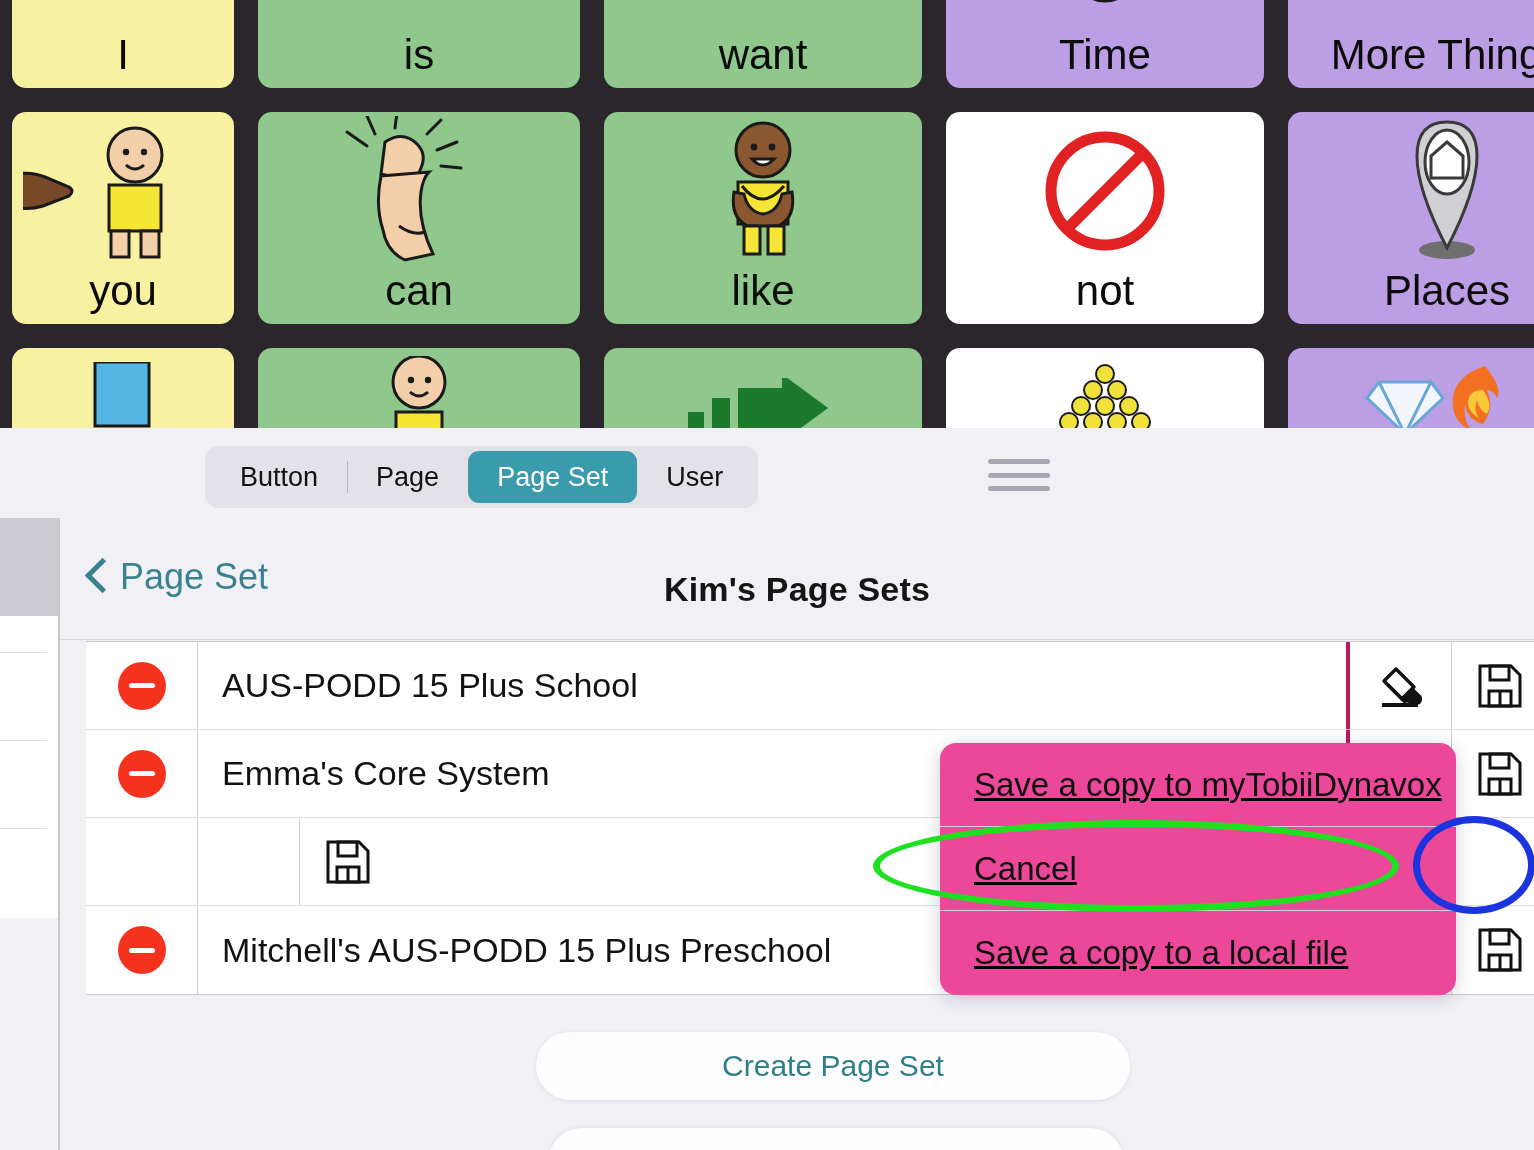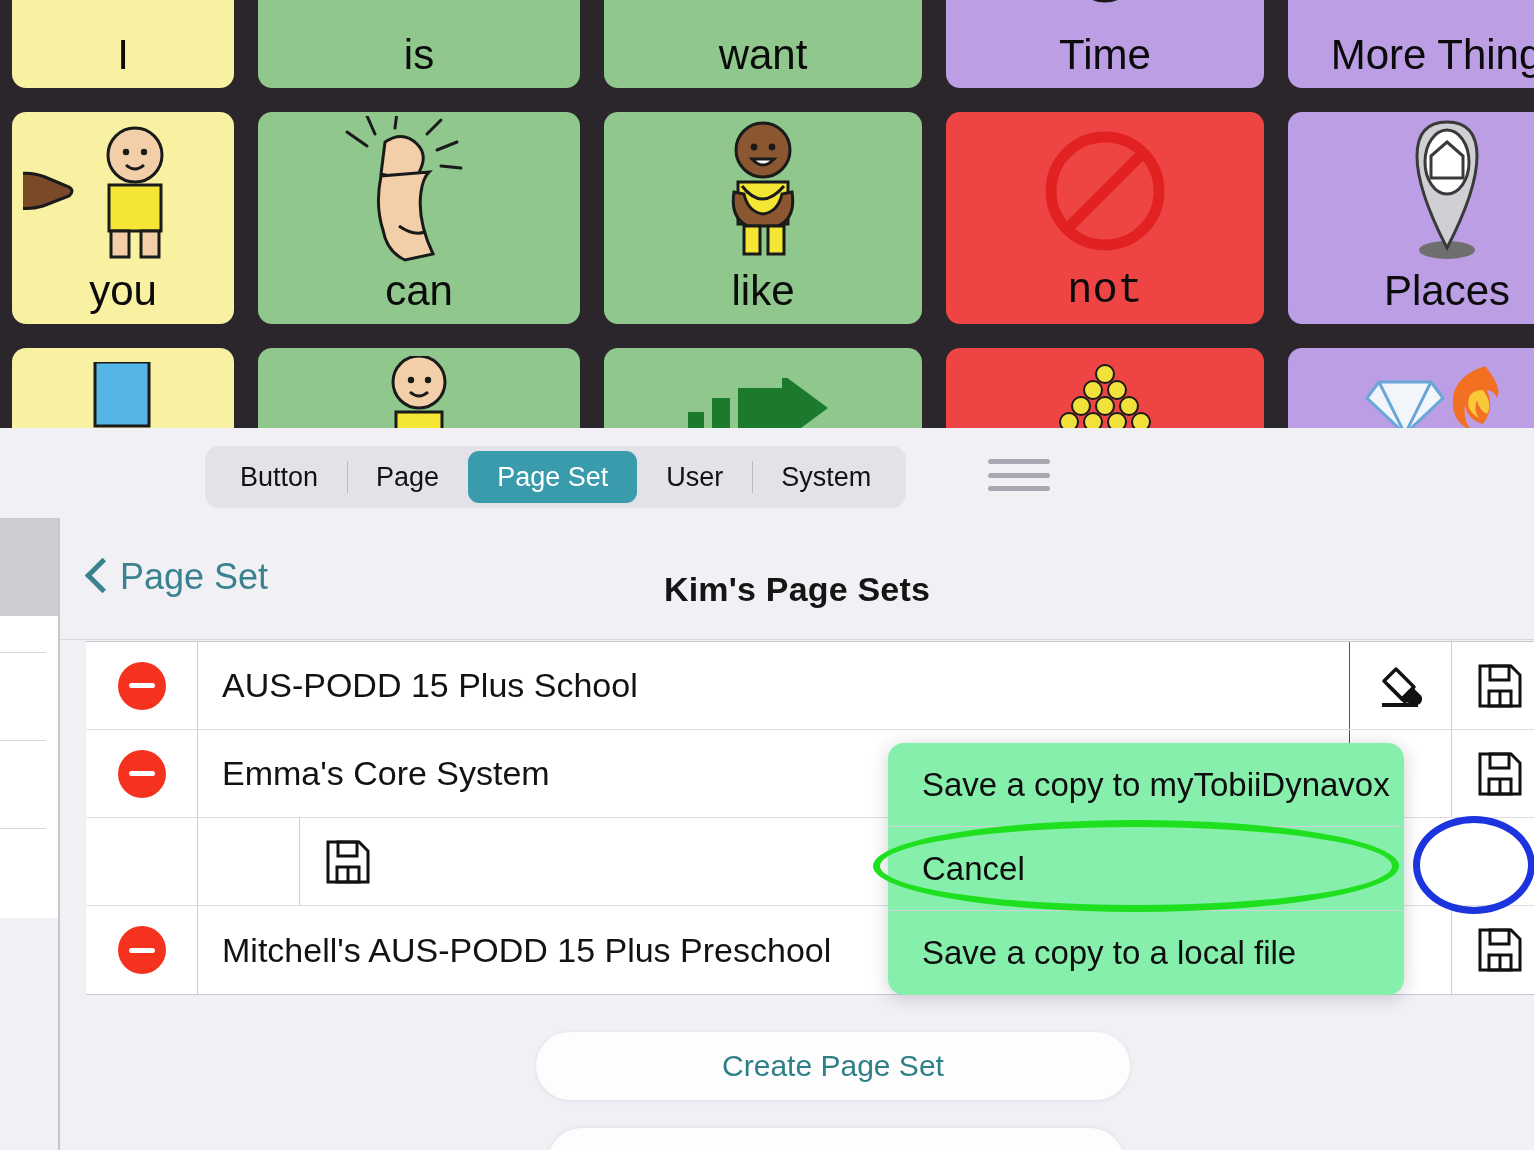--- a/index.html
+++ b/index.html
@@ -28,21 +28,21 @@
   .aac-cell .lbl {
     font-size: 42px; color: #0b0b0b; font-weight: 400;
     line-height: 1; padding-bottom: 12px; white-space: nowrap;
   }
   .aac-cell .sym {
     flex: 1 1 auto; width: 100%;
     display: flex; align-items: center; justify-content: center;
   }
   .c-yellow { background: #f8f1a2; }
   .c-green  { background: #8fc78c; }
-  .c-orange { background: #ef4444; font-family: Liberation Mono, monospace; }
+  .c-orange { background: #ffffff; }
   .c-purple { background: #bb9ee4; }
 
   
   #aacRow1 { top: -62px; height: 150px; }
   #aacRow2 { top: 112px; height: 212px; }
   #aacRow3 { top: 348px; height: 212px; }
 
   
   .toolband {
     position: absolute; left: 0; top: 428px; width: 1534px; height: 90px;
@@ -152,21 +152,21 @@
     display: flex; align-items: center; justify-content: center;
   }
   .minus-btn i {
     display: block; width: 26px; height: 5px; background: #ffffff; border-radius: 3px;
   }
   .cell-name {
     flex: 1 1 auto;
     display: flex; align-items: center;
     padding-left: 24px;
     font-size: 34px; color: #121212;
-    border-right: 1px solid #be185d;
+    border-right: 4px solid #be185d;
     white-space: nowrap;
   }
   .cell-edit {
     width: 102px; flex: 0 0 102px;
     display: flex; align-items: center; justify-content: center;
     border-right: 1px solid #cdcdd4;
   }
   .cell-save {
     width: 96px; flex: 0 0 96px;
     display: flex; align-items: center; justify-content: center;
@@ -185,26 +185,27 @@
   .create-btn2 {
     position: absolute; left: 548px; top: 1128px;
     width: 576px; height: 64px;
     background: #fdfdfe;
     border-radius: 34px 34px 0 0;
     box-shadow: 0 -1px 4px rgba(60,60,90,0.08);
   }
 
   
   .popup {
-    position: absolute; left: 888px; top: 743px;
+    position: absolute; left: 940px; top: 743px;
     width: 516px; height: 252px;
-    background: #86efac;
+    background: #ec4899;
     border-radius: 16px;
     box-shadow: 0 3px 18px rgba(40,40,70,0.22);
     overflow: hidden;
+    text-decoration: underline;
   }
   .popup-item {
     height: 84px; display: flex; align-items: center;
     padding-left: 34px;
     font-size: 33px; color: #0e0e0e;
     border-bottom: 1px solid #d2d1d9;
     white-space: nowrap;
   }
   .popup-item:last-child { border-bottom: none; }
 
@@ -421,21 +422,20 @@
     </div>
   </div>
 
   <div class="toolband"></div>
 
   <div class="tabs">
     <div class="tab">Button</div>
     <div class="tab">Page</div>
     <div class="tab active">Page Set</div>
     <div class="tab">User</div>
-    <div class="tab">System</div>
   </div>
 
   <div class="hamburger">
     <i></i>
       <i></i>
       <i></i>
   </div>
 
   <div class="leftrail">
     <div class="grayblock"></div>

